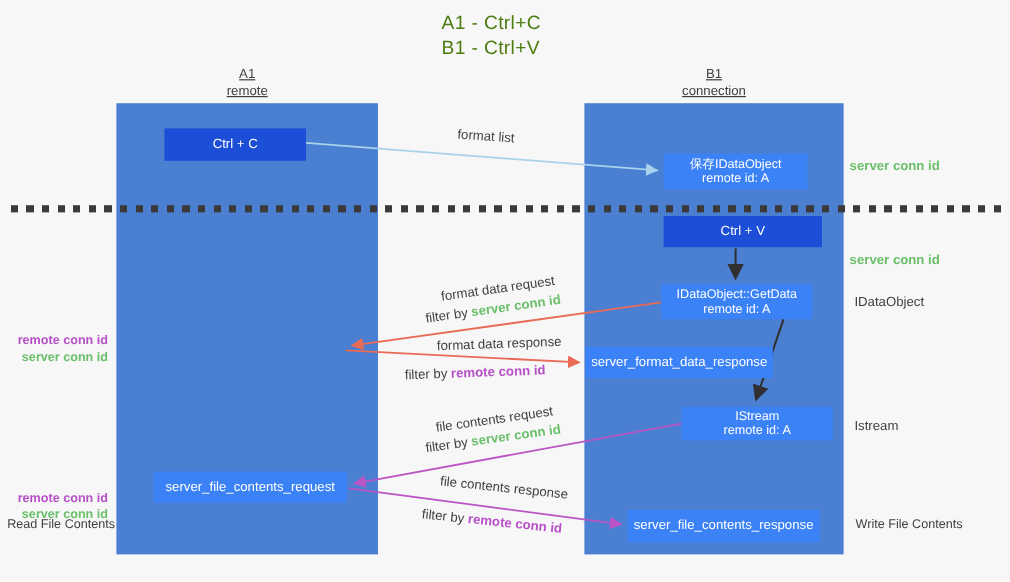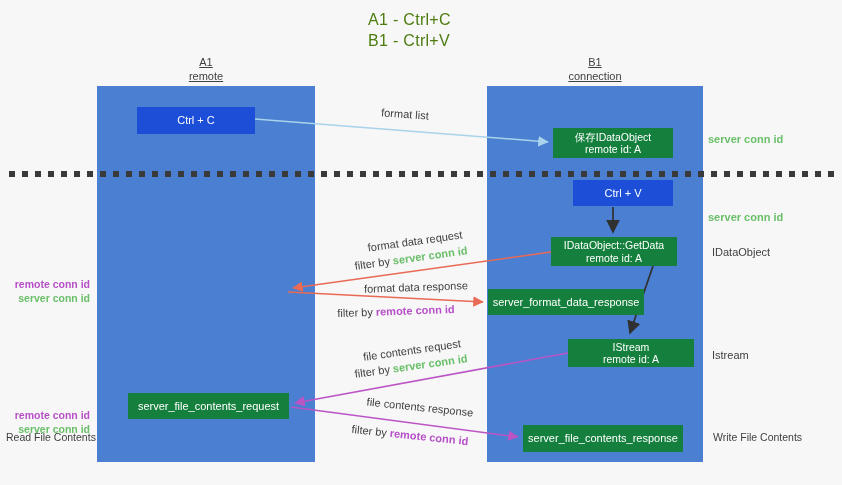--- a/index.html
+++ b/index.html
@@ -38,26 +38,26 @@
   }
 
   svg.arrows{position:absolute;left:0;top:0;z-index:2;pointer-events:none;}
 
   .node{
     position:absolute;z-index:3;
     display:flex;flex-direction:column;align-items:center;justify-content:center;
     color:#fff;font-size:11px;text-align:center;line-height:13px;
   }
   .node.green{background:#1d4ed8;}
-  .node.orange{background:#15803d;}
+  .node.orange{background:#3b82f6;}
   .node.two-line{font-size:10.5px;line-height:12.5px;}
 
   .n-ctrl-c{left:137px;top:107px;width:118px;height:27px;}
   .n-save{left:553px;top:128px;width:120px;height:30px;}
-  .n-ctrl-v{left:553px;top:180px;width:100px;height:26px;margin-left:20px;}
+  .n-ctrl-v{left:553px;top:180px;width:132px;height:26px;}
   .n-getdata{left:551px;top:237px;width:126px;height:29px;}
   .n-fmt-req{left:130px;top:277px;width:157px;height:27px;}
   .n-fmt-resp{left:488px;top:289px;width:156px;height:26px;}
   .n-istream{left:568px;top:339px;width:126px;height:28px;}
   .n-file-req{left:128px;top:393px;width:161px;height:26px;}
   .n-file-resp{left:523px;top:425px;width:160px;height:27px;}
 
   .flabel{
     position:absolute;z-index:3;font-size:11px;color:#3f3f3f;
     text-align:center;white-space:nowrap;

